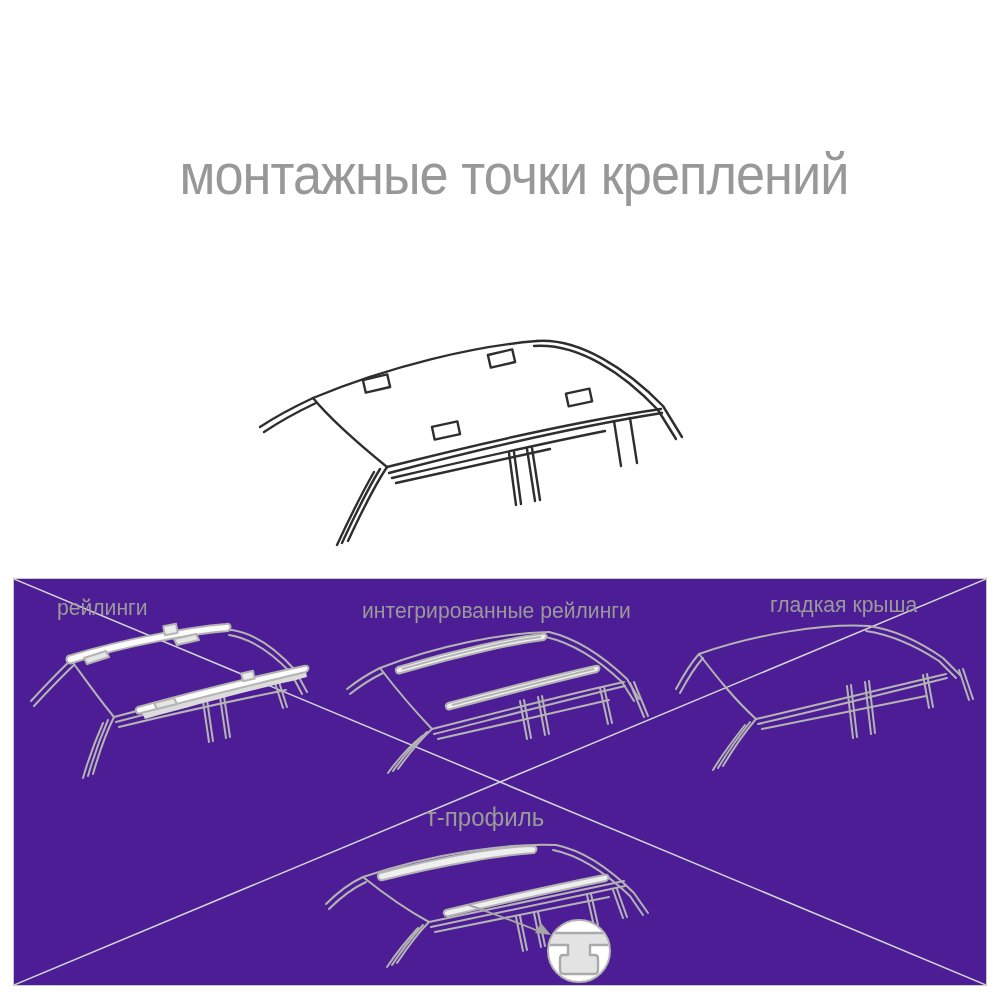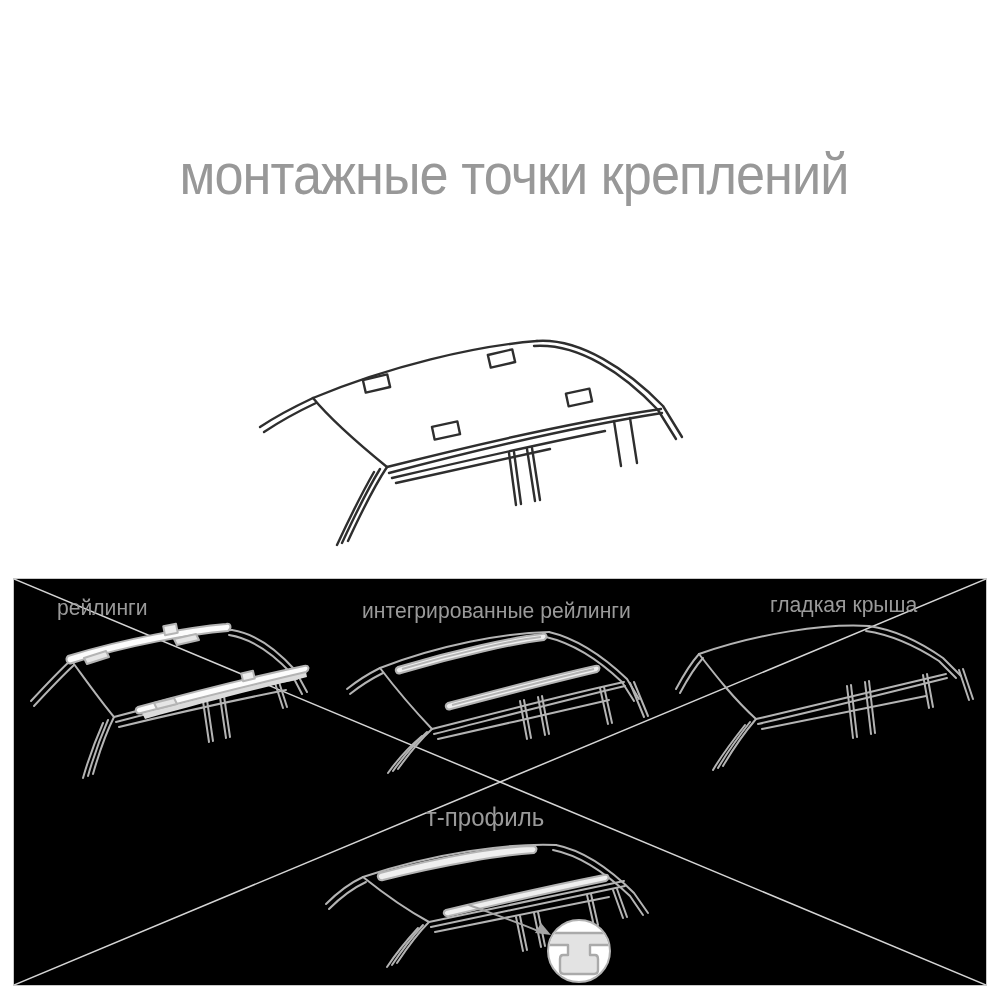--- a/index.html
+++ b/index.html
@@ -8,21 +8,21 @@
     font-family:Liberation Sans, sans-serif;overflow:hidden;
   }
   .title{
     position:absolute;left:0;right:0;top:138px;height:72px;line-height:72px;
     text-align:center;font-size:58px;font-weight:400;color:#989898;
     transform:translateX(14px) scaleX(0.9);letter-spacing:-1px;white-space:nowrap;
   }
   .main-drawing{position:absolute;left:230px;top:320px;width:500px;height:245px;}
   .panel{
     position:absolute;left:13px;top:578px;width:972px;height:406px;
-    border:1px solid #c9c9c9;background:#000000;
+    border:1px solid #c9c9c9;background:#4c1d95;
   }
   .cross{position:absolute;left:0;top:0;width:972px;height:406px;}
   .variant-label{
     position:absolute;color:#9a9a9a;font-size:22px;line-height:24px;
     white-space:nowrap;transform:scaleX(0.96);transform-origin:left center;
   }
   .lbl-railings{left:43px;top:17px;}
   .lbl-integrated{left:348px;top:20px;}
   .lbl-smooth{left:756px;top:14px;}
   .lbl-tprofile{left:0;top:226px;width:100%;text-align:center;font-size:25px;

